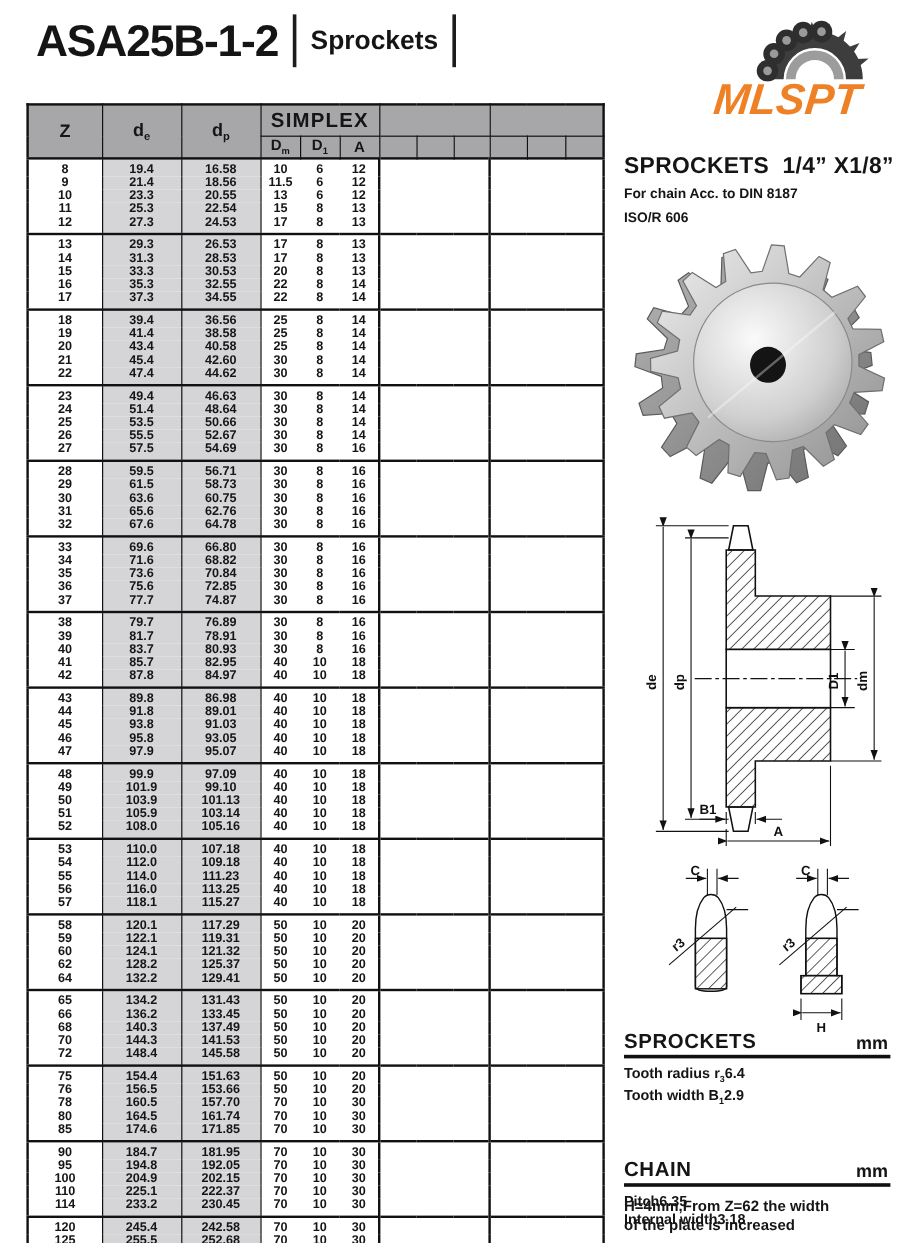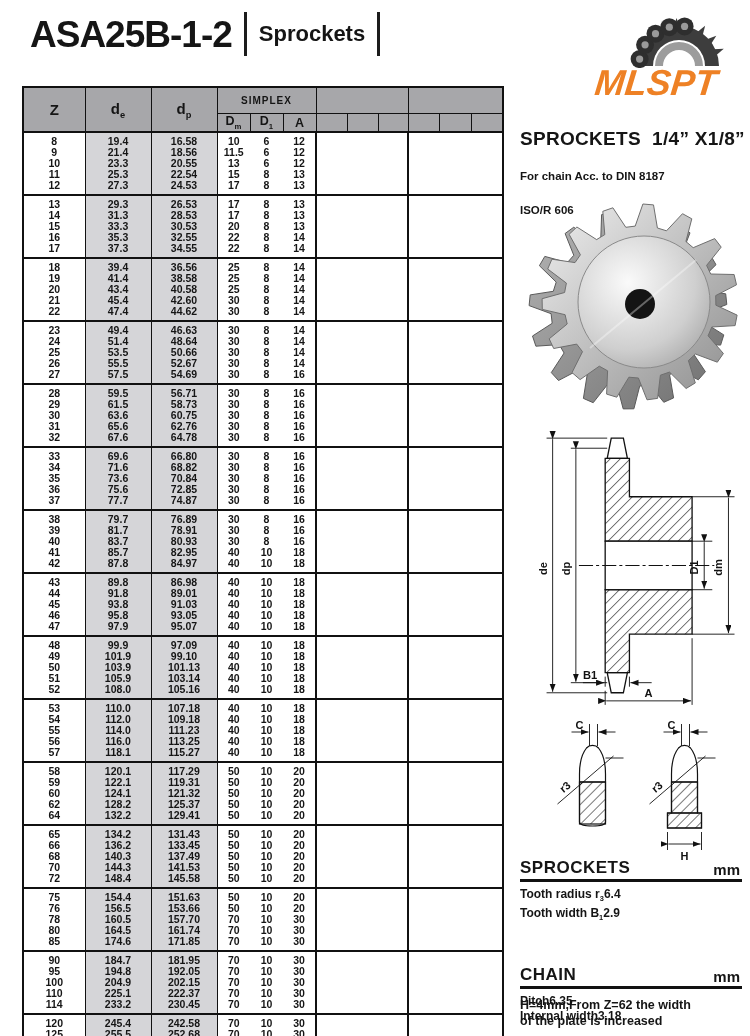--- a/index.html
+++ b/index.html
@@ -16,38 +16,38 @@
   #logo{position:absolute;left:593px;top:4px;width:152px;height:100px;}
   #logo-text{position:absolute;left:2px;top:58px;width:150px;font-size:36px;font-weight:900;
     font-style:italic;transform:skewX(-6deg);letter-spacing:0px;}
 
   
   #sprocket-table{position:absolute;left:22px;top:86px;border-collapse:collapse;table-layout:fixed;
     width:480px;border:2px solid #111;}
   #sprocket-table th{background:#a7a7aa;border:1px solid #111;font-weight:700;padding:0;}
   #sprocket-table thead{border-bottom:2px solid #111;}
   th.h-main{font-size:15px;}
-  th.h-simplex{font-size:10px;letter-spacing:1px;}
+  th.h-simplex{font-size:17px;letter-spacing:1px;}
   th.h-sub{font-size:12.5px;height:17px;}
   tr.h-row1 th{height:25px;}
   sub{font-size:62%;}
   #sprocket-table tbody{border-top:2px solid #111;}
   #sprocket-table td{font-size:10.5px;font-weight:700;text-align:center;padding:0;line-height:11px;
     white-space:nowrap;}
   #sprocket-table tbody tr:first-child td{padding-top:3px;}
   #sprocket-table tbody tr:last-child td{padding-bottom:3px;}
   td.c-z{border-right:1px solid #111;}
   td.c-de,td.c-dp{background:#d5d5d8;border-right:1px solid #111;}
   td.c-a{border-right:2px solid #111;}
   td.c-g2{border-right:2px solid #111;}
 
   
   #right-panel{position:absolute;left:520px;top:128px;width:222px;}
   #product-title{font-size:19px;font-weight:800;white-space:pre;letter-spacing:.3px;}
-  .product-sub{font-size:11.5px;font-weight:700;margin-top:19px;line-height:1.3;}
+  .product-sub{font-size:11.5px;font-weight:700;margin-top:5px;line-height:1.3;}
 
   #photo-box{position:absolute;left:528px;top:198px;width:218px;height:225px;}
   #section-box{position:absolute;left:532px;top:426px;width:208px;height:288px;}
   #tooth-box{position:absolute;left:528px;top:716px;width:218px;height:150px;}
 
   .spec-block{position:absolute;left:520px;width:222px;}
   #spec-sprockets{top:858px;}
   #spec-chain{top:965px;}
   .spec-head{display:flex;justify-content:space-between;align-items:flex-end;
     border-bottom:3px solid #111;padding-bottom:1px;}

